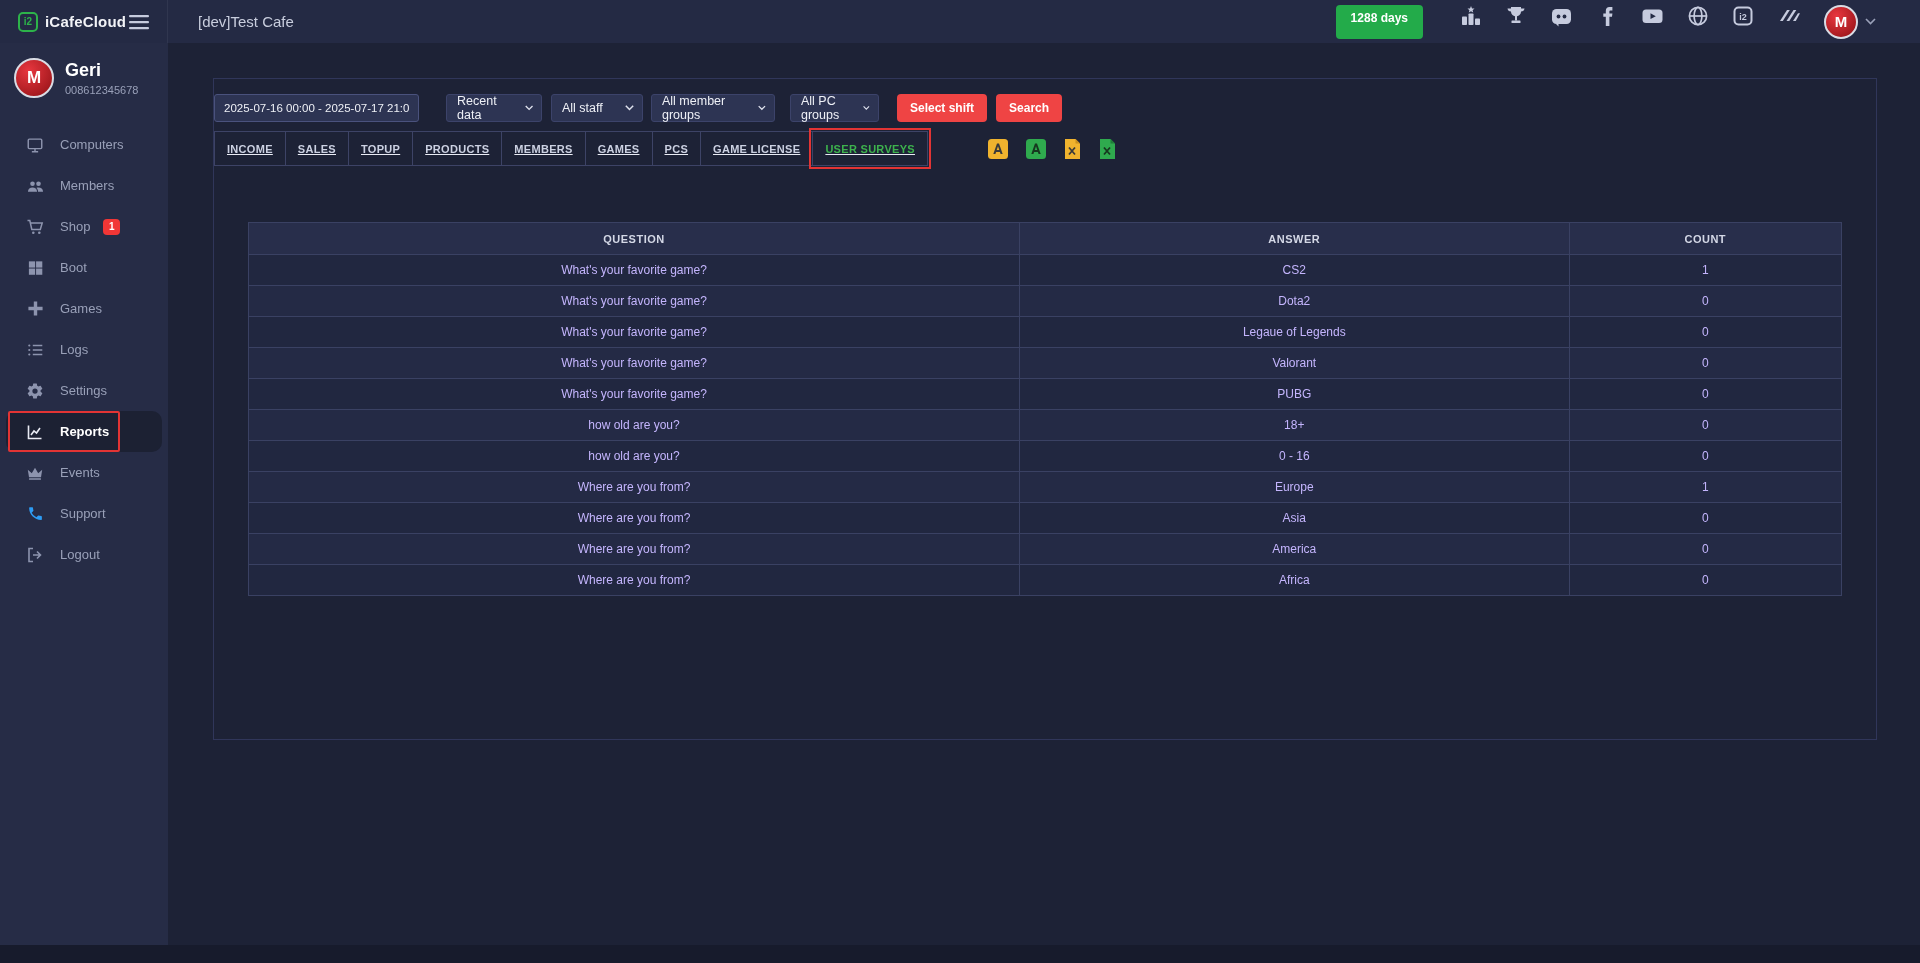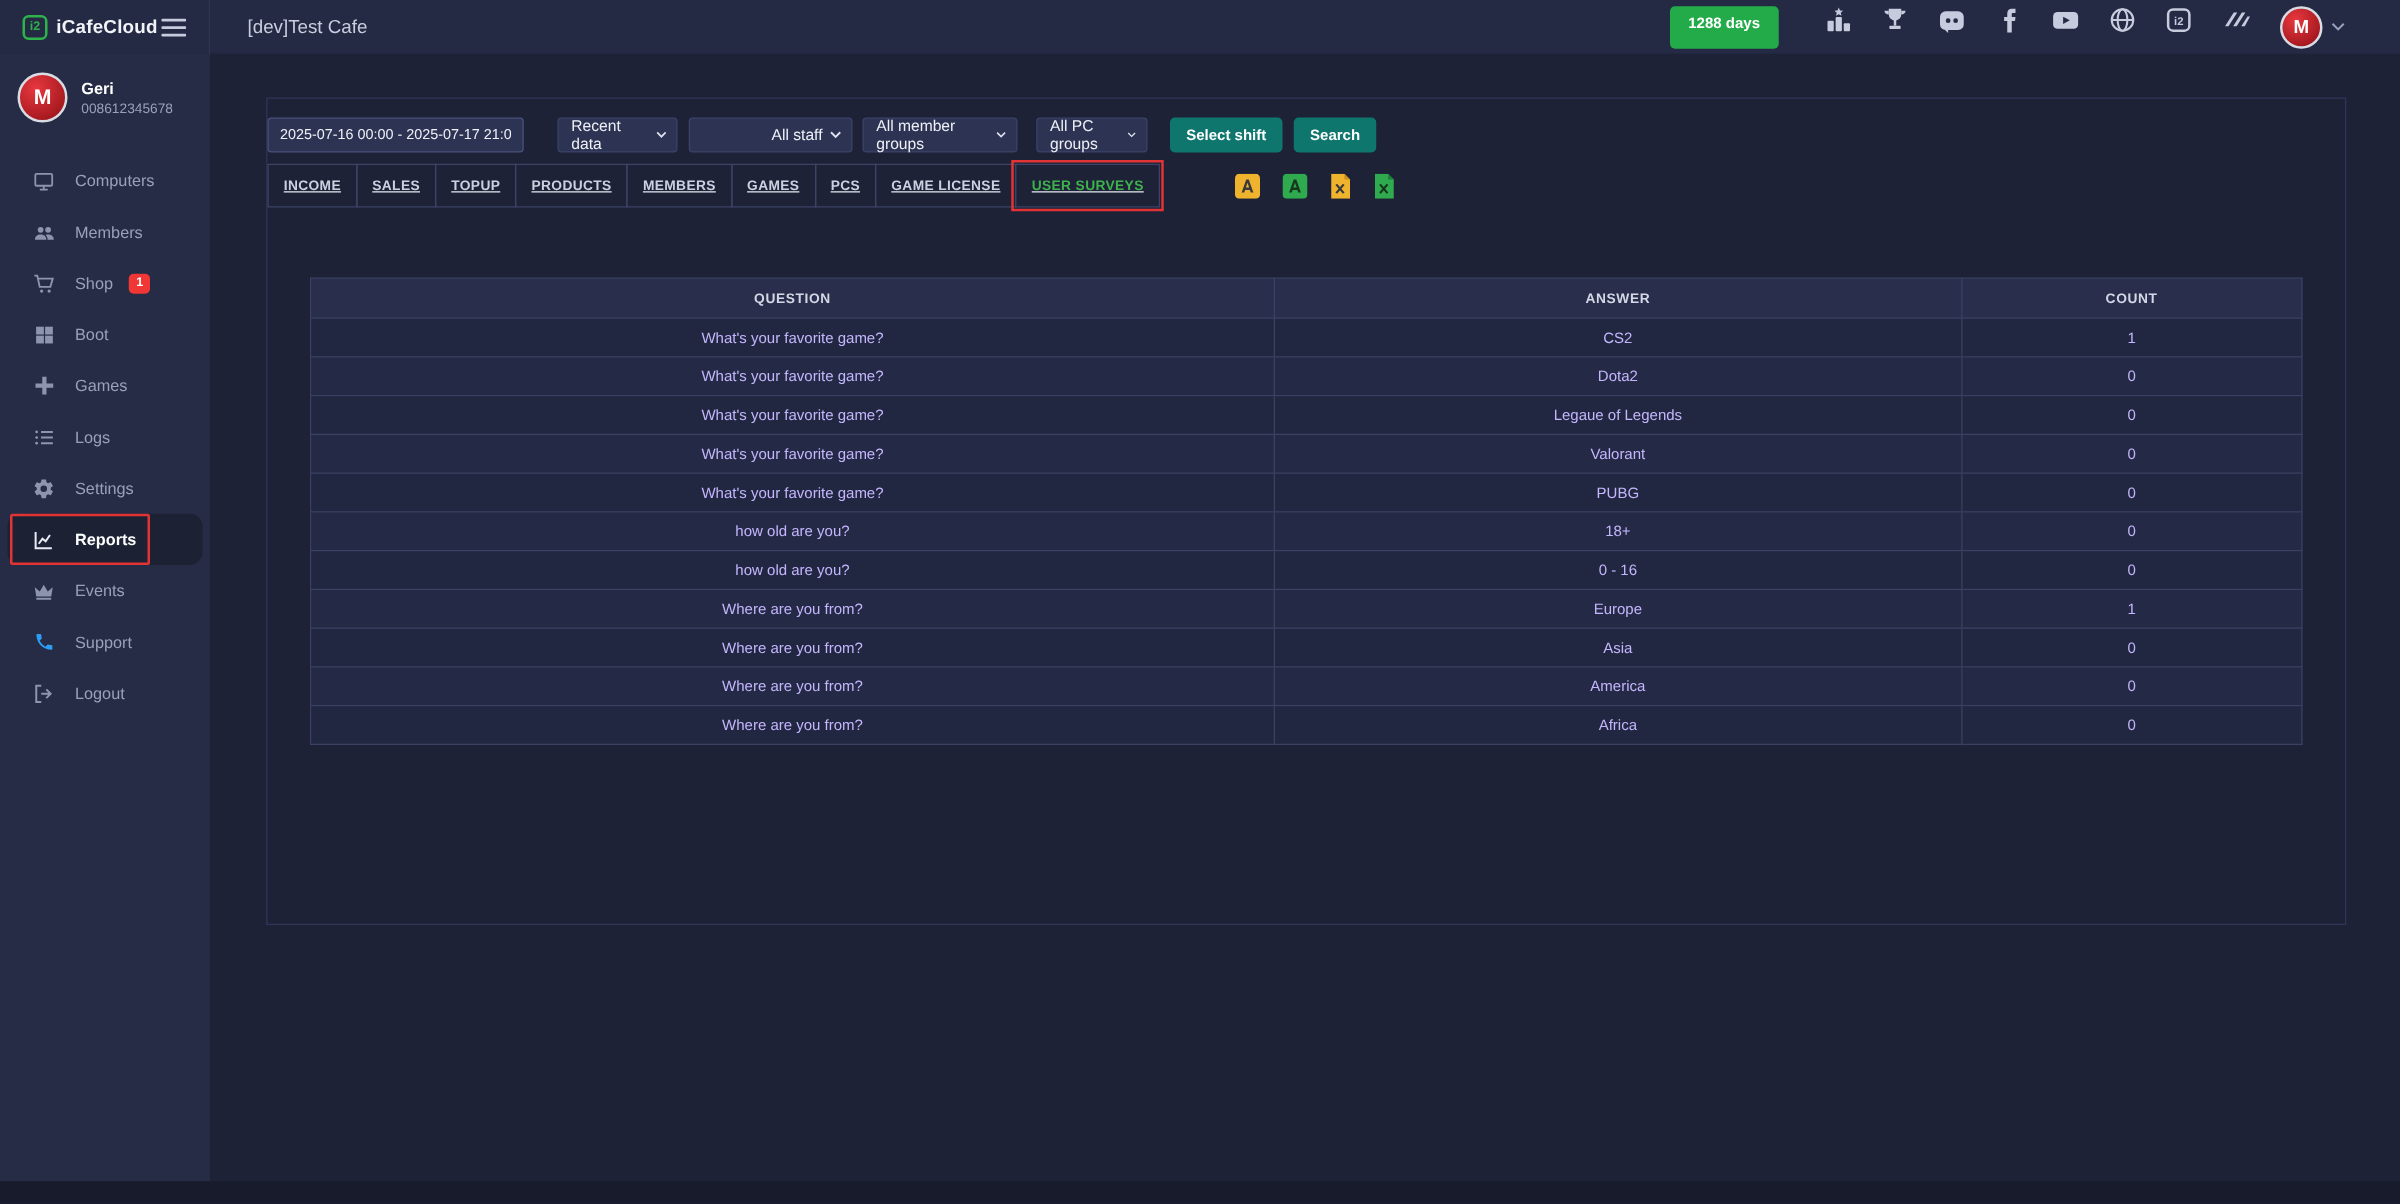--- a/index.html
+++ b/index.html
@@ -33,21 +33,21 @@
     border:2px solid #d9dce4; display:flex; align-items:center; justify-content:center;
     font-weight:800; font-size:15px; color:#fff; }
 
   
   .sidebar { position:absolute; top:43px; left:0; width:168px; height:902px; background:#262c46; }
   .user { display:flex; align-items:center; gap:11px; padding:15px 10px 12px 14px; }
   .user-avatar { width:40px; height:40px; border-radius:50%;
     background:radial-gradient(circle at 35% 30%, #e8373f, #8f1014);
     border:2px solid #d9dce4; display:flex; align-items:center; justify-content:center;
     font-weight:800; font-size:17px; color:#fff; }
-  .user-name { font-size:13px; font-weight:700; color:#ffffff; margin-bottom:3px; }
+  .user-name { font-size:18px; font-weight:700; color:#ffffff; margin-bottom:3px; }
   .user-phone { font-size:11px; color:#99a0b8; }
   .nav { margin-top:14px; }
   .nav-item { position:relative; height:41px; display:flex; align-items:center;
     padding-left:26px; color:#99a0b8; font-size:13px; cursor:pointer; }
   .nav-icon { width:18px; margin-right:16px; display:flex; justify-content:center; color:#8d94ae; }
   .nav-item.active { background:#1c2133; border-radius:10px; margin:0 6px; padding-left:20px; }
   .nav-item.active .nav-label { color:#ffffff; font-weight:700; }
   .nav-item.active .nav-icon { color:#e9ebf4; }
   .nav-highlight { position:absolute; left:2px; top:0; width:112px; height:41px;
     border:2px solid #e23434; border-radius:2px; pointer-events:none; }
@@ -61,24 +61,24 @@
     border:1px solid #30365a; }
   .filters { display:flex; align-items:center; margin-top:15px; height:28px; }
   .date-input { width:205px; height:28px; background:#2d3453; border:1px solid #4a527d;
     border-radius:3px; color:#eef0f6; font-size:11.5px; padding:0 9px;
     font-family:"Liberation Sans", sans-serif; }
   .select { height:28px; background:#2d3453; border:1px solid #3c436a; border-radius:3px;
     display:flex; align-items:center; justify-content:space-between;
     padding:0 8px 0 10px; font-size:12.5px; color:#eef0f6; cursor:pointer; }
   .sel-chevron { color:#dfe2ee; margin-left:6px; }
   .w-recent { width:96px;  margin-left:27px; }
-  .w-staff  { width:131px; margin-left:9px;justify-content:flex-end; }
+  .w-staff  { width:92px; margin-left:9px; }
   .w-member { width:124px; margin-left:8px; }
   .w-pc     { width:89px; margin-left:15px; }
-  .btn-blue { height:28px; background:#0f766e; border:none; border-radius:4px; color:#fff;
+  .btn-blue { height:28px; background:#ef4444; border:none; border-radius:4px; color:#fff;
     font-size:12px; font-weight:700; padding:0 13px; margin-left:18px; cursor:pointer;
     font-family:"Liberation Sans", sans-serif; }
   .btn-search { margin-left:9px; }
 
   .summary { display:flex; align-items:center; gap:15px; margin-top:30px;
     font-size:14.5px; color:#e9ebf4; }
   .sum-blue { color:#419bf9; }
   .sum-orange { color:#f6a800; font-weight:600; }
 
   .tabs-row { display:flex; align-items:center; margin-top:9px;text-decoration:underline; }

